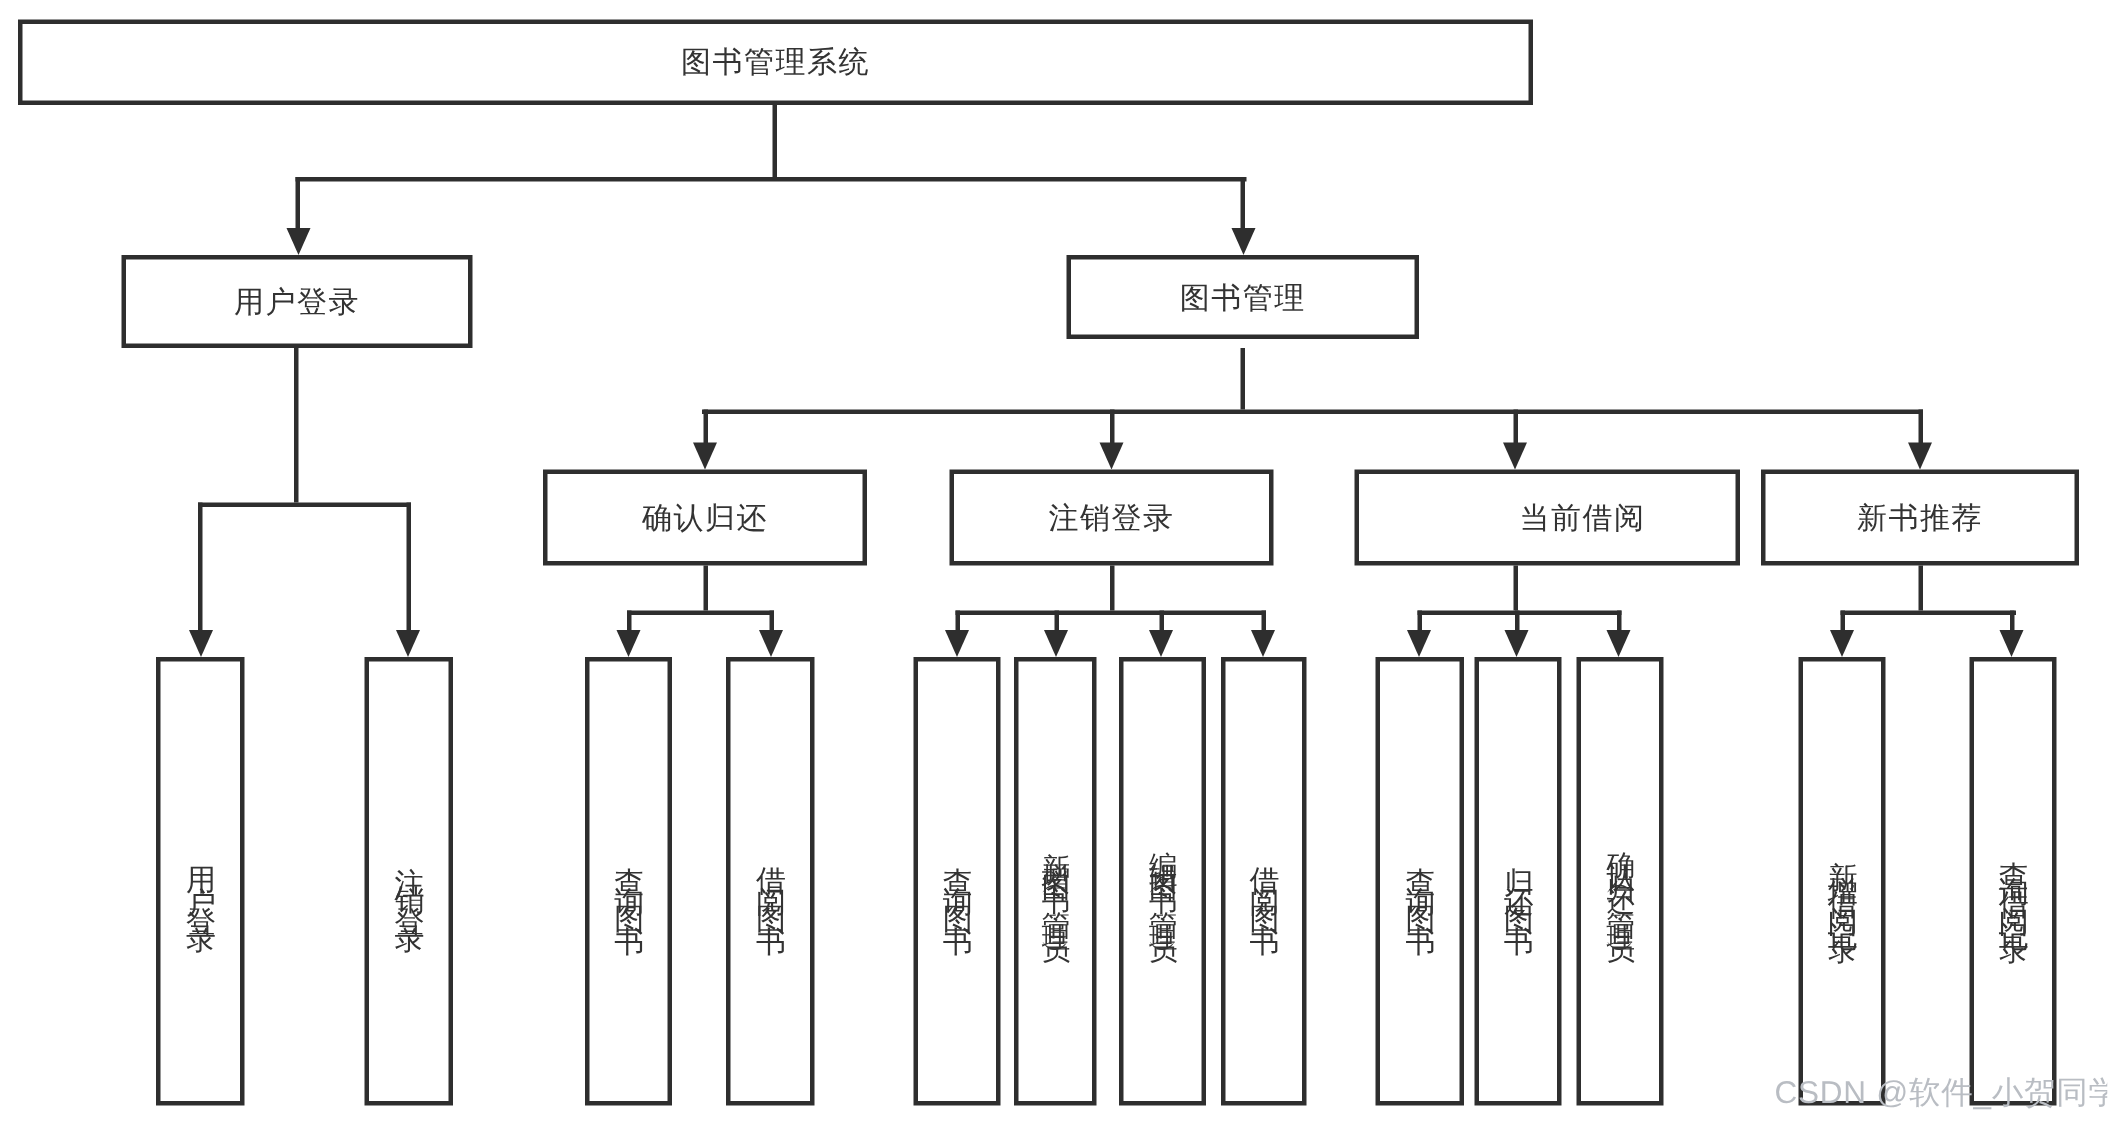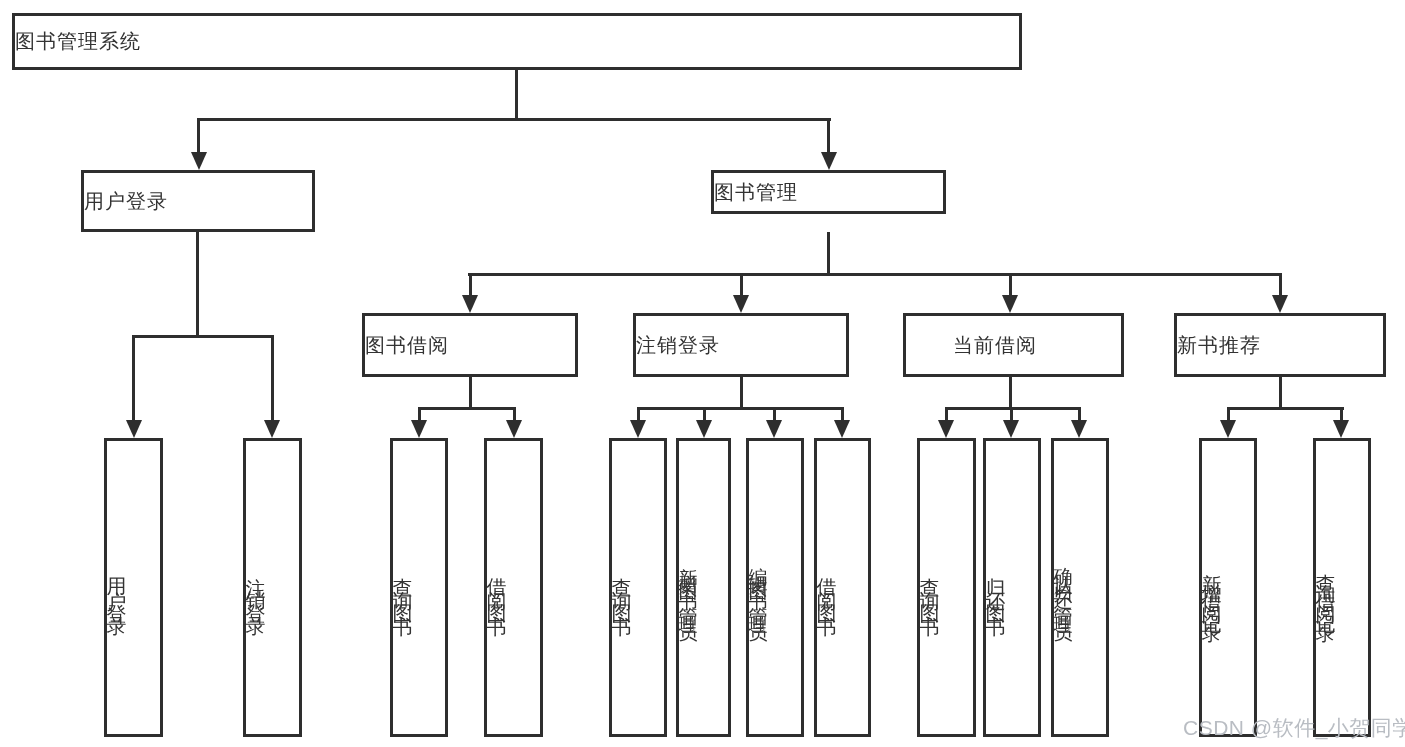--- a/index.html
+++ b/index.html
@@ -2,21 +2,21 @@
 <html><head>
 <meta charset="utf-8">
 <style>
   html,body{margin:0;padding:0;background:#fff;}
   #canvas{
     position:relative;width:1405px;height:747px;background:#ffffff;
     font-family:"Liberation Sans","DejaVu Sans",sans-serif;overflow:hidden;
   }
   .box{
     position:absolute;background:#ffffff;border:3px solid #2e2e2e;box-sizing:border-box;
-    display:flex;align-items:center;
+    display:flex;align-items:center;justify-content:center;
     color:#333333;font-size:20px;letter-spacing:1px;white-space:nowrap;
   }
   .vtext{
     writing-mode:vertical-rl;text-orientation:mixed;
     display:inline-block;letter-spacing:13px;line-height:1;
   }
   .vshort{letter-spacing:13px;}
   .vmid{letter-spacing:10px;}
   .vlong{letter-spacing:8px;font-size:19px;}
   .ln{position:absolute;background:#2e2e2e;}
@@ -42,21 +42,21 @@
   <div class="ln" style="left:515px;top:70px;width:3px;height:48px;"></div>
   <div class="ln" style="left:197px;top:118px;width:634px;height:3px;"></div>
   <div class="ln" style="left:197px;top:118px;width:3px;height:36px;"></div>
   <div class="arr" style="left:191px;top:152px;"></div>
   <div class="ln" style="left:827px;top:118px;width:3px;height:36px;"></div>
   <div class="arr" style="left:821px;top:152px;"></div>
 
   <div class="box" style="left:81px;top:170px;width:234px;height:62px;">
     <span>用户登录</span>
   </div>
-  <div class="box" style="left:711px;top:170px;width:235px;height:44px;">
+  <div class="box" style="left:711px;top:170px;width:235px;height:56px;">
     <span>图书管理</span>
   </div>
 
   <div class="ln" style="left:196px;top:232px;width:3px;height:103px;"></div>
   <div class="ln" style="left:132px;top:335px;width:142px;height:3px;"></div>
   <div class="ln" style="left:132px;top:335px;width:3px;height:87px;"></div>
   <div class="arr" style="left:126px;top:420px;"></div>
   <div class="ln" style="left:271px;top:335px;width:3px;height:87px;"></div>
   <div class="arr" style="left:264px;top:420px;"></div>
 
@@ -65,26 +65,26 @@
   <div class="ln" style="left:469px;top:273px;width:3px;height:24px;"></div>
   <div class="arr" style="left:462px;top:295px;"></div>
   <div class="ln" style="left:740px;top:273px;width:3px;height:24px;"></div>
   <div class="arr" style="left:733px;top:295px;"></div>
   <div class="ln" style="left:1009px;top:273px;width:3px;height:24px;"></div>
   <div class="arr" style="left:1002px;top:295px;"></div>
   <div class="ln" style="left:1279px;top:273px;width:3px;height:24px;"></div>
   <div class="arr" style="left:1272px;top:295px;"></div>
 
   <div class="box" style="left:362px;top:313px;width:216px;height:64px;">
-    <span>图书借阅</span>
+    <span>确认归还</span>
   </div>
   <div class="box" style="left:633px;top:313px;width:216px;height:64px;">
     <span>注销登录</span>
   </div>
-  <div class="box" style="left:903px;top:313px;width:221px;height:64px;padding-left:47px;">
+  <div class="box" style="left:903px;top:313px;width:257px;height:64px;padding-left:47px;">
     <span>当前借阅</span>
   </div>
   <div class="box" style="left:1174px;top:313px;width:212px;height:64px;">
     <span>新书推荐</span>
   </div>
 
   <div class="ln" style="left:469px;top:377px;width:3px;height:30px;"></div>
   <div class="ln" style="left:418px;top:407px;width:98px;height:3px;"></div>
   <div class="ln" style="left:418px;top:407px;width:3px;height:15px;"></div>
   <div class="arr" style="left:411px;top:420px;"></div>

